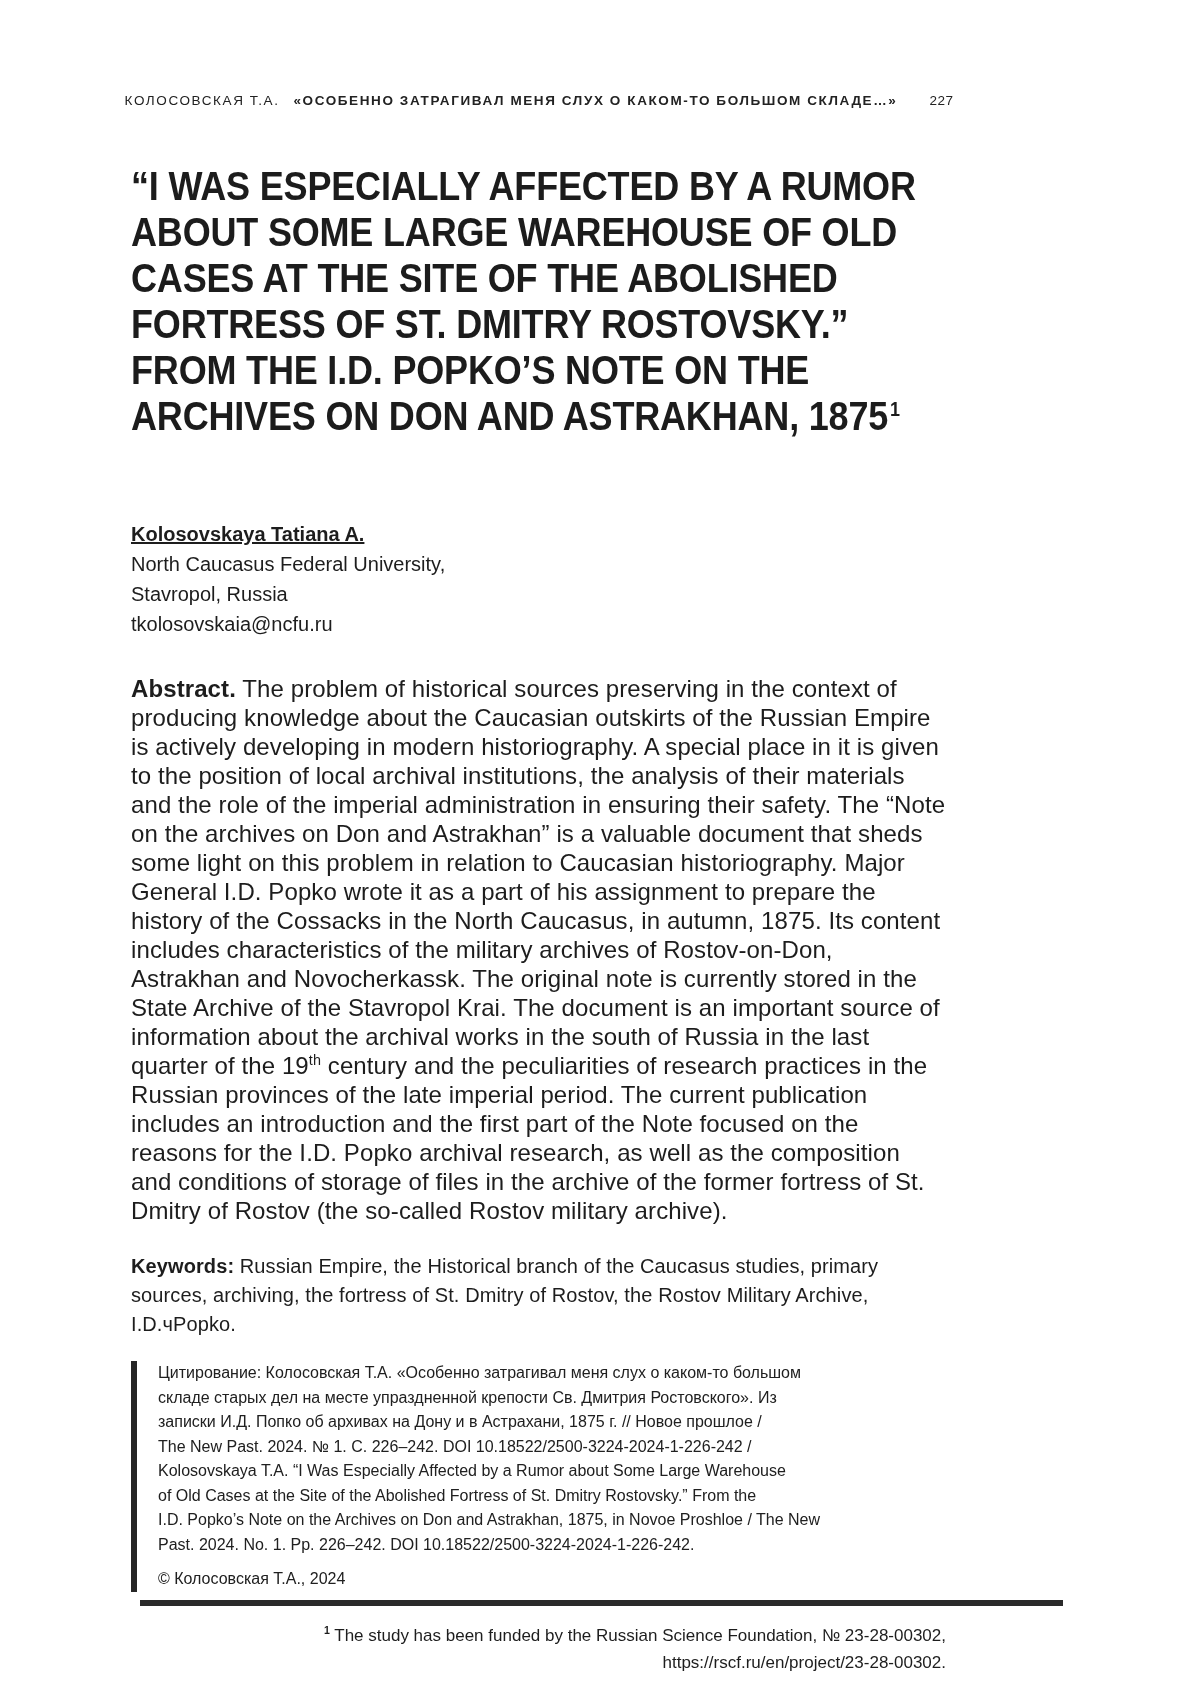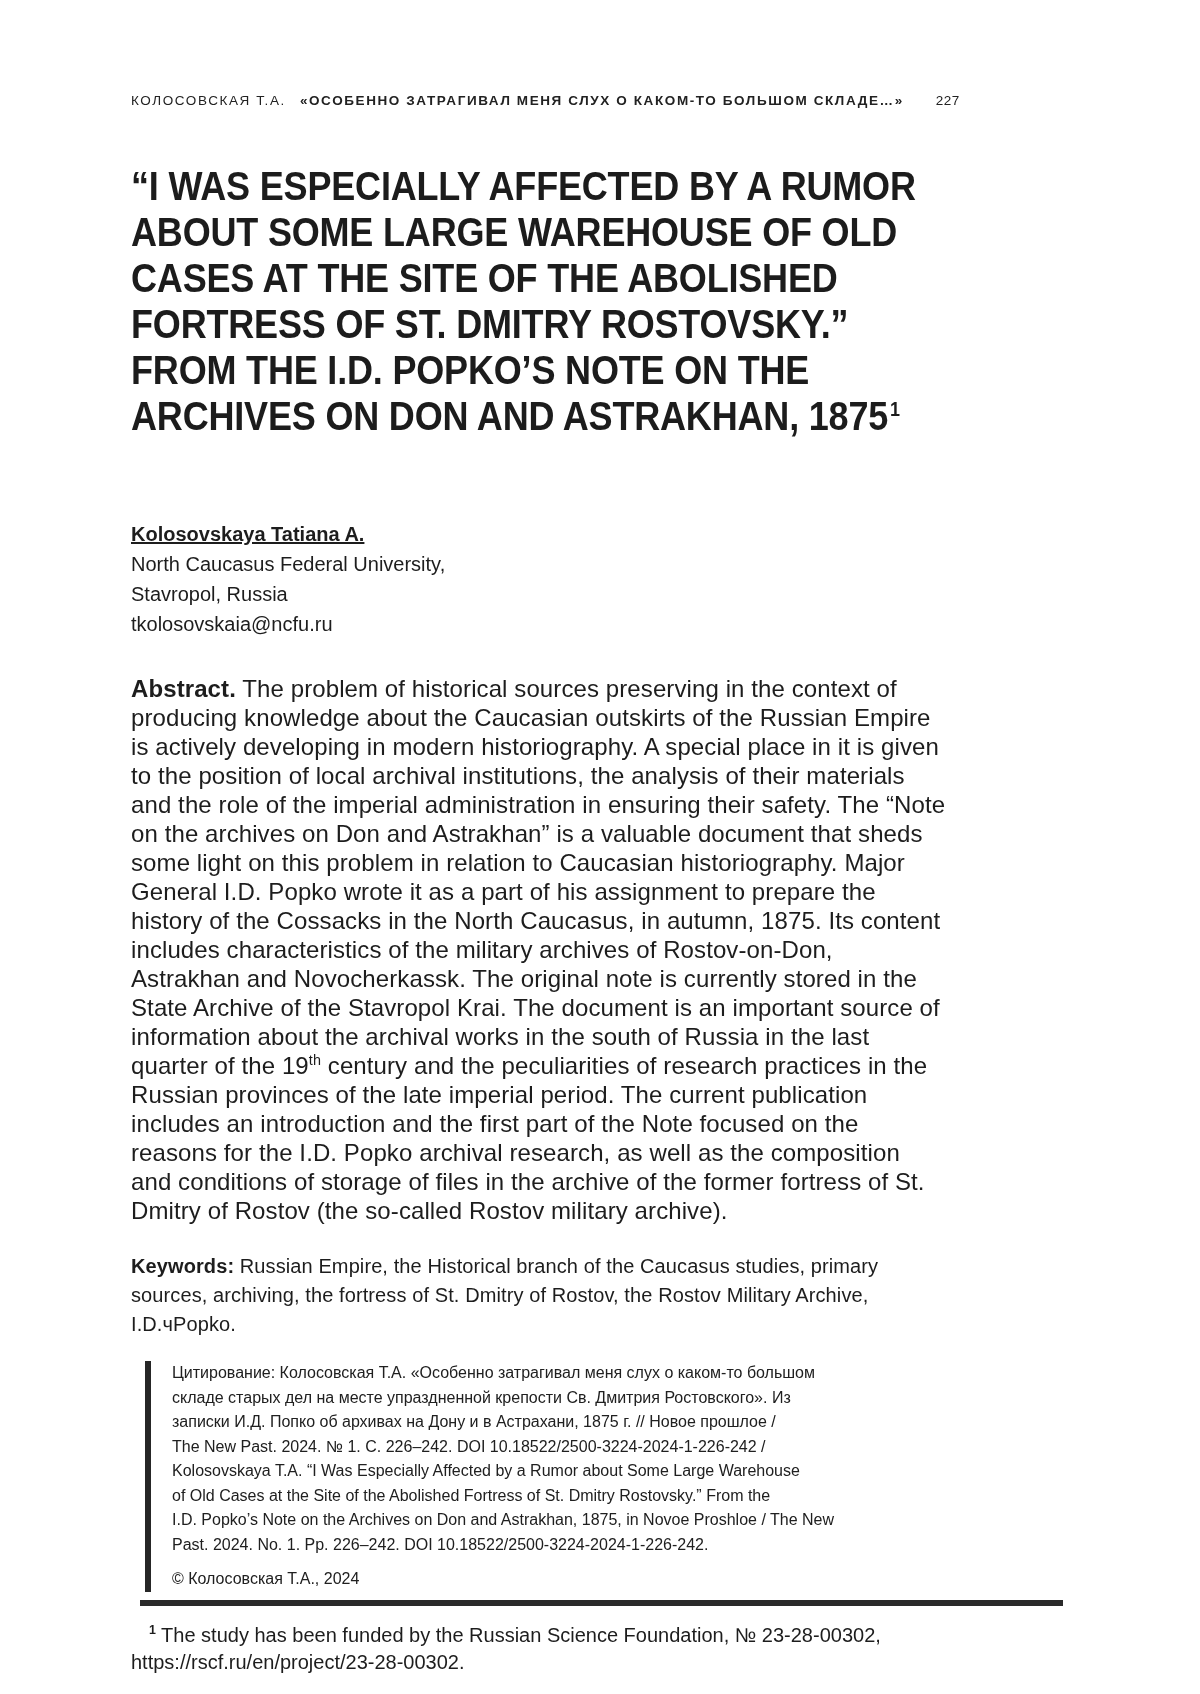--- a/index.html
+++ b/index.html
@@ -8,21 +8,21 @@
     font-family: "Liberation Sans", sans-serif;
     color: #1d1d1d;
     overflow: hidden;
   }
   .page { position: relative; width: 1200px; height: 1694px; background: #fff; }
 
   
   .running-header {
     padding-top: 92px;
     margin: 0 253px 0 131px;
-    display: flex; justify-content: space-between; align-items: baseline;
+    display: flex; justify-content: center; align-items: baseline;
     font-size: 13.5px; letter-spacing: 1.6px; line-height: 17px;
     color: #222;
     white-space: nowrap;
   }
   .rh-title { font-weight: bold; margin-left: 14px; }
   .rh-page { letter-spacing: 0.5px; margin-left: 32px; }
 
   .content { margin-left: 131px; width: 815px; }
 
   
@@ -46,33 +46,33 @@
   }
   .keywords {
     margin: 27px 0 0 0; font-size: 20px; line-height: 29px;
     letter-spacing: 0.1px; min-height: 58px;
   }
   .b { font-weight: bold; }
   sup.ord { font-size: 0.6em; vertical-align: super; line-height: 0; }
 
   
   .citation {
-    margin-top: 22px; margin-left: 14px;
+    margin-top: 22px; 
     border-left: 6px solid #262626;
     padding-left: 21px;
     font-size: 16px; line-height: 24.5px; color: #202020;
   }
   .cit-line { white-space: nowrap; }
   .copyright { margin-top: 10px; }
 
   
   .rule { margin: 8px 0 0 140px; width: 923px; height: 6px; background: #2a2a2a; }
   .footnote {
     margin: 16px 0 0 131px; width: 815px;
-    font-size: 20px; line-height: 27px; text-indent: 18px; color: #1d1d1d;
+    font-size: 17px; line-height: 27px; text-indent: 18px; color: #1d1d1d; text-align: right;
   }
   .fn-sup { font-size: 0.62em; vertical-align: super; line-height: 0; font-weight: bold; }
 </style>
 </head>
 <body>
 
 <div class="page">
 
   <div class="running-header">
     <div class="rh-left">

